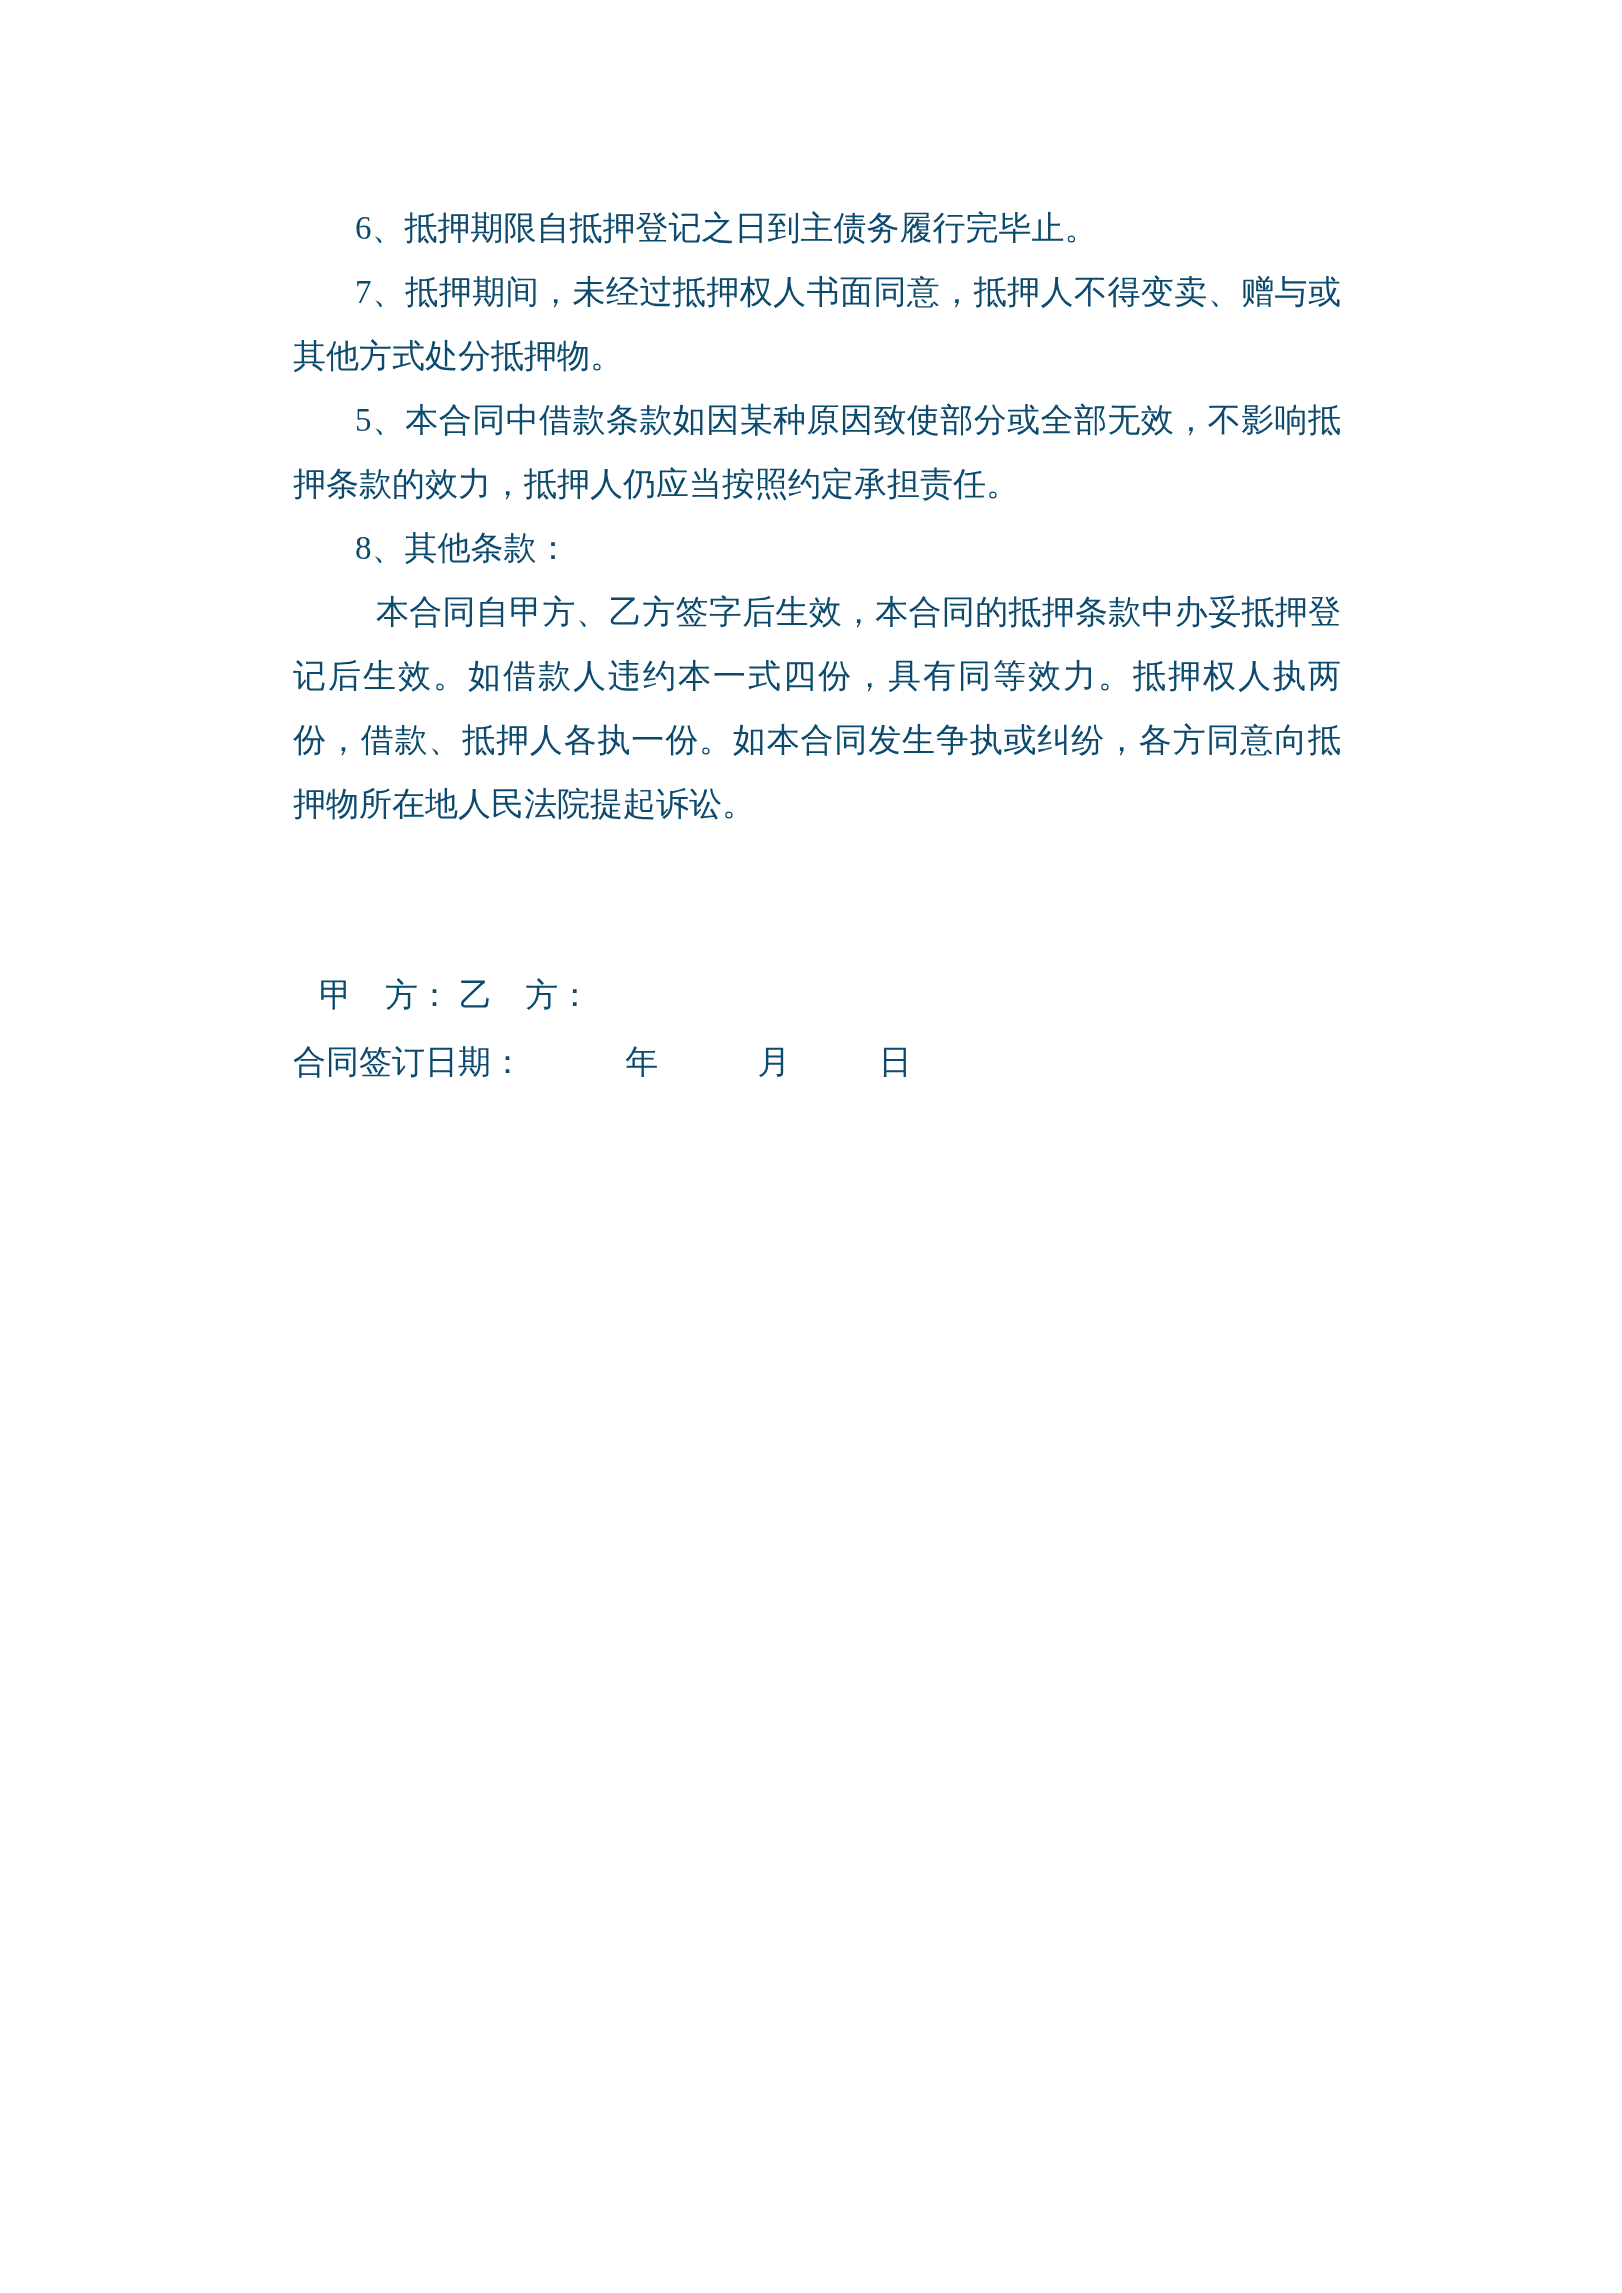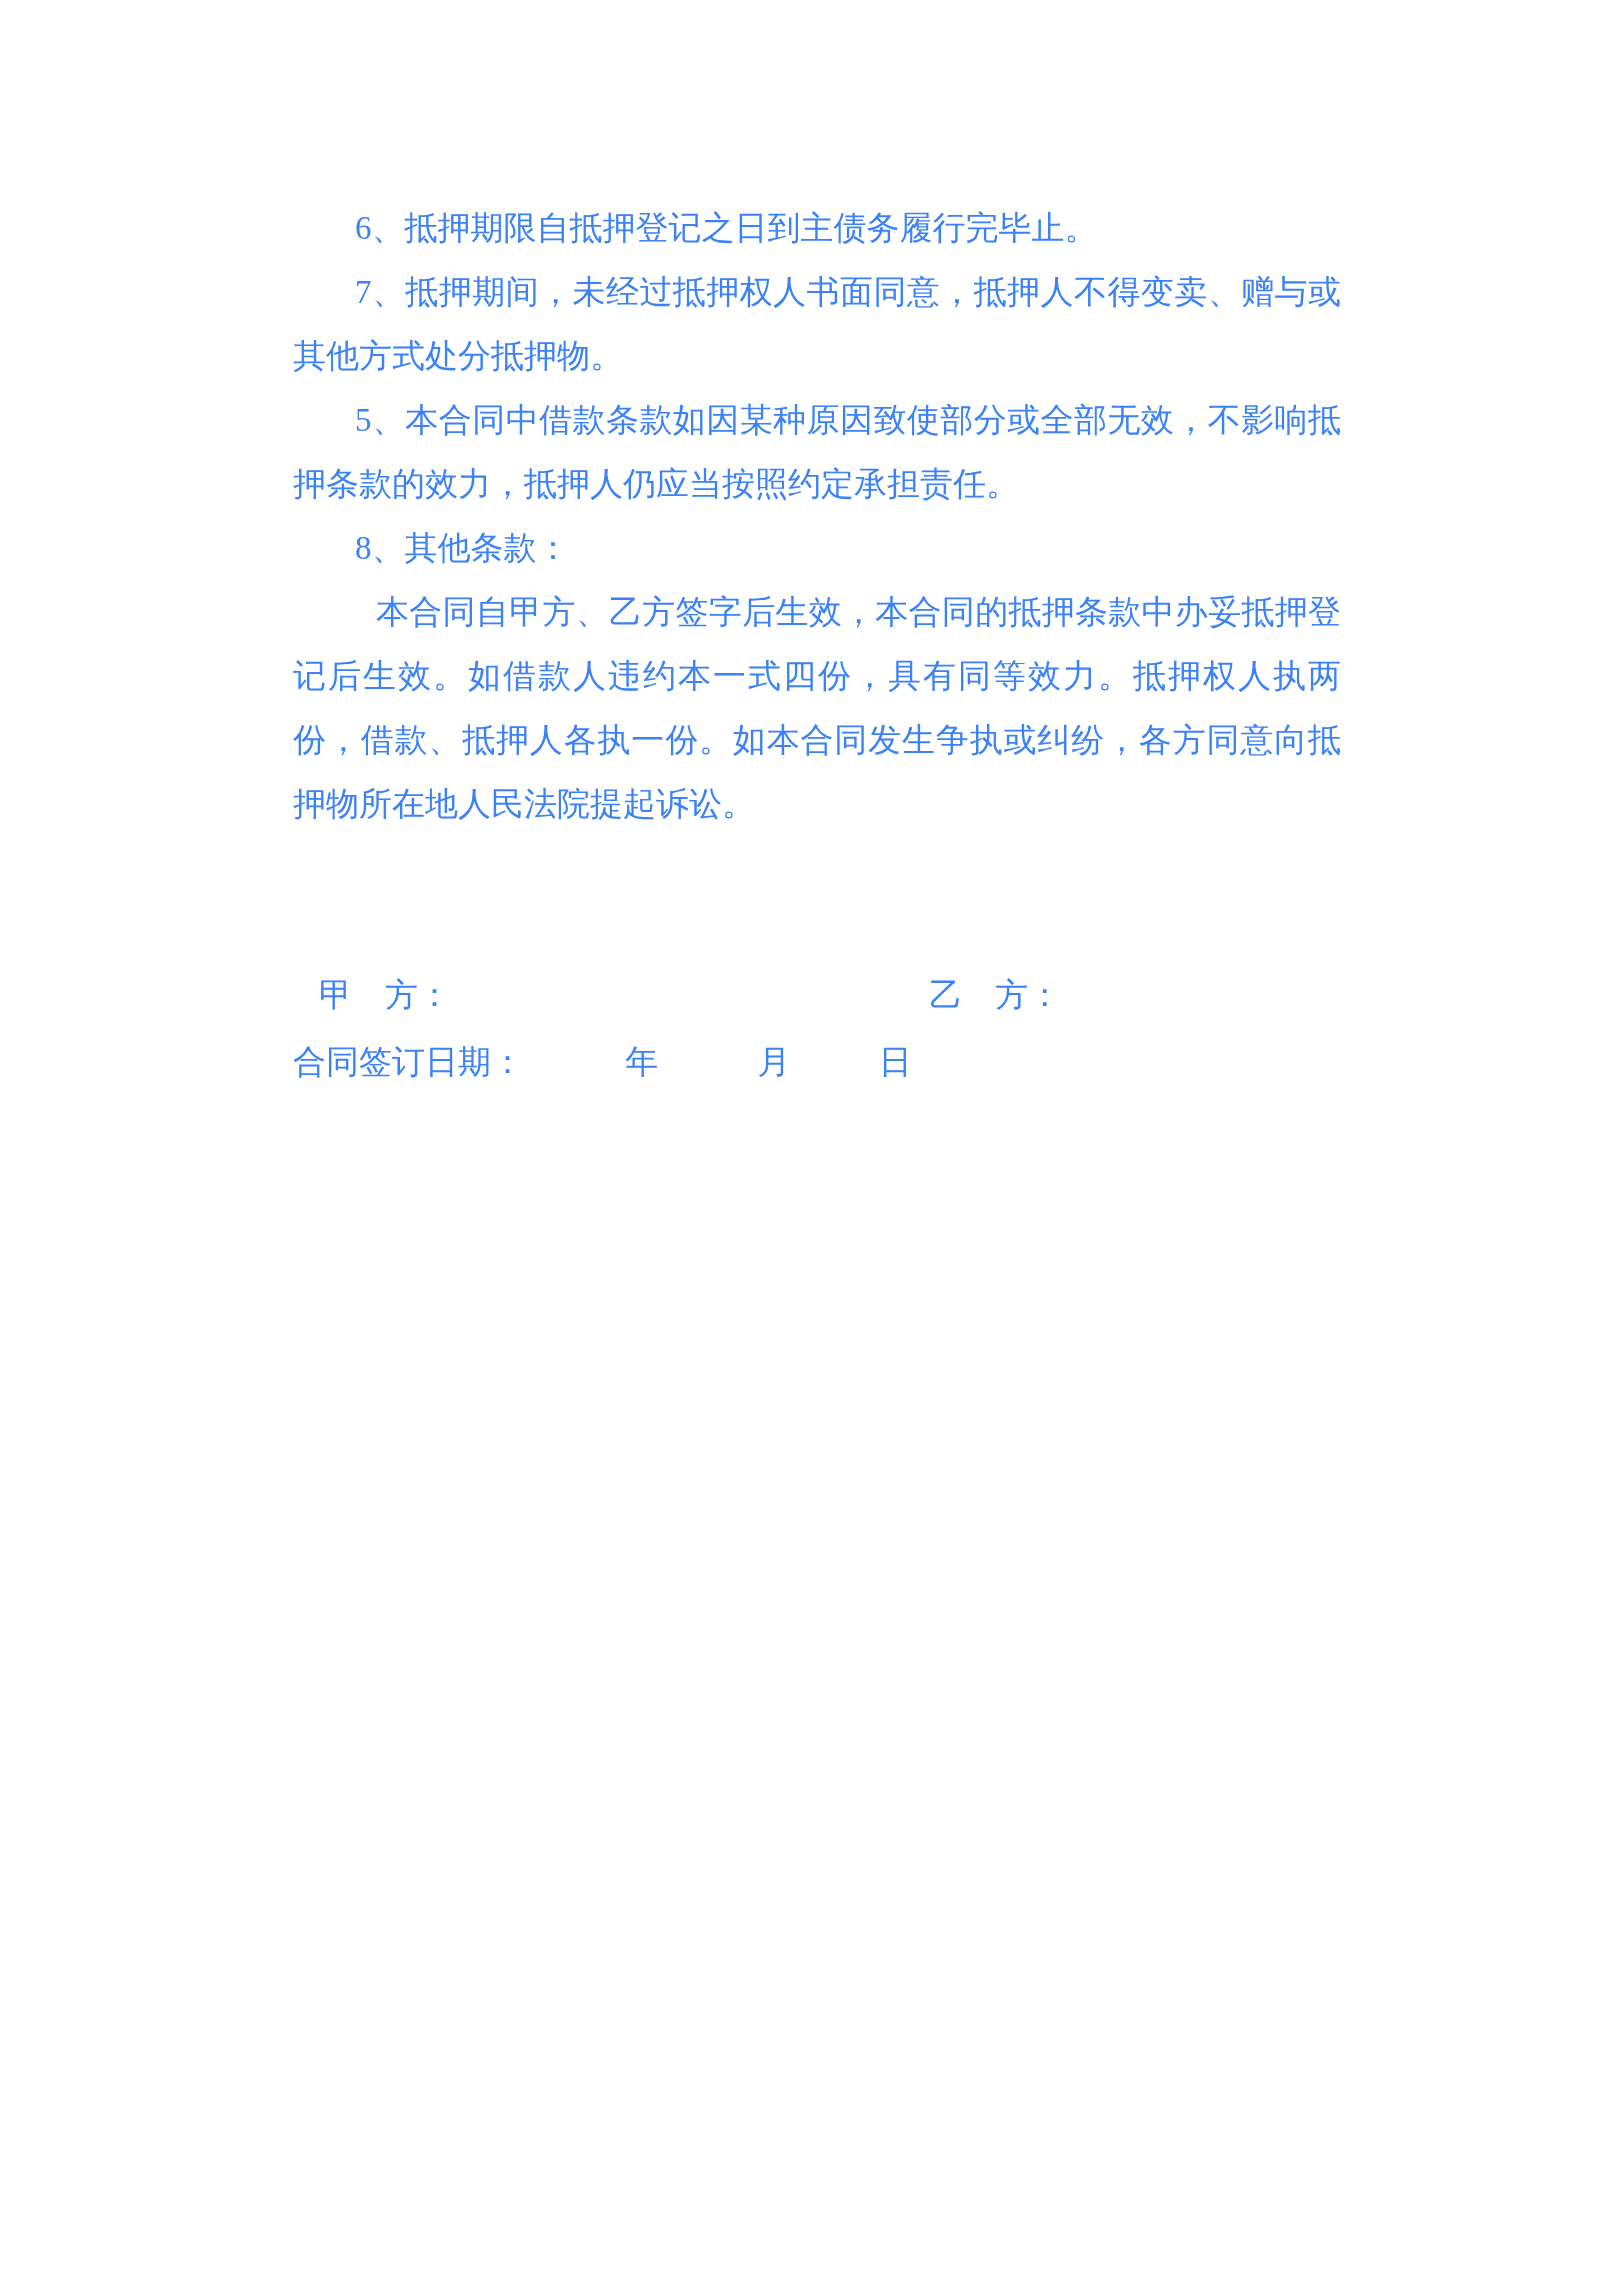--- a/index.html
+++ b/index.html
@@ -7,21 +7,21 @@
     padding: 0;
     background: #ffffff;
   }
   .page {
     position: relative;
     width: 1504px;
     height: 2294px;
     background: #ffffff;
     overflow: hidden;
     font-family: "Liberation Serif", "DejaVu Serif", serif;
-    color: #3b82f6;
+    color: #0c4a6e;
   }
   .content {
     position: absolute;
     left: 293px;
     top: 196px;
     width: 1048px;
     font-size: 33px;
     line-height: 64px;
     text-align: justify;
     word-break: break-all;
@@ -44,21 +44,20 @@
     white-space: nowrap;
     text-align: left;
   }
   .sig-row .party-a {
     display: inline-block;
     margin-left: 26px;
     font-family: Liberation Mono, monospace;
   }
   .sig-row .party-b {
     display: inline-block;
-    margin-left: 470px;
   }
   .date-row {
     white-space: nowrap;
     text-align: left;
   }
   .date-row .date-label {
     display: inline-block;
     margin-left: 0;
   }
   .date-row .unit-year {

